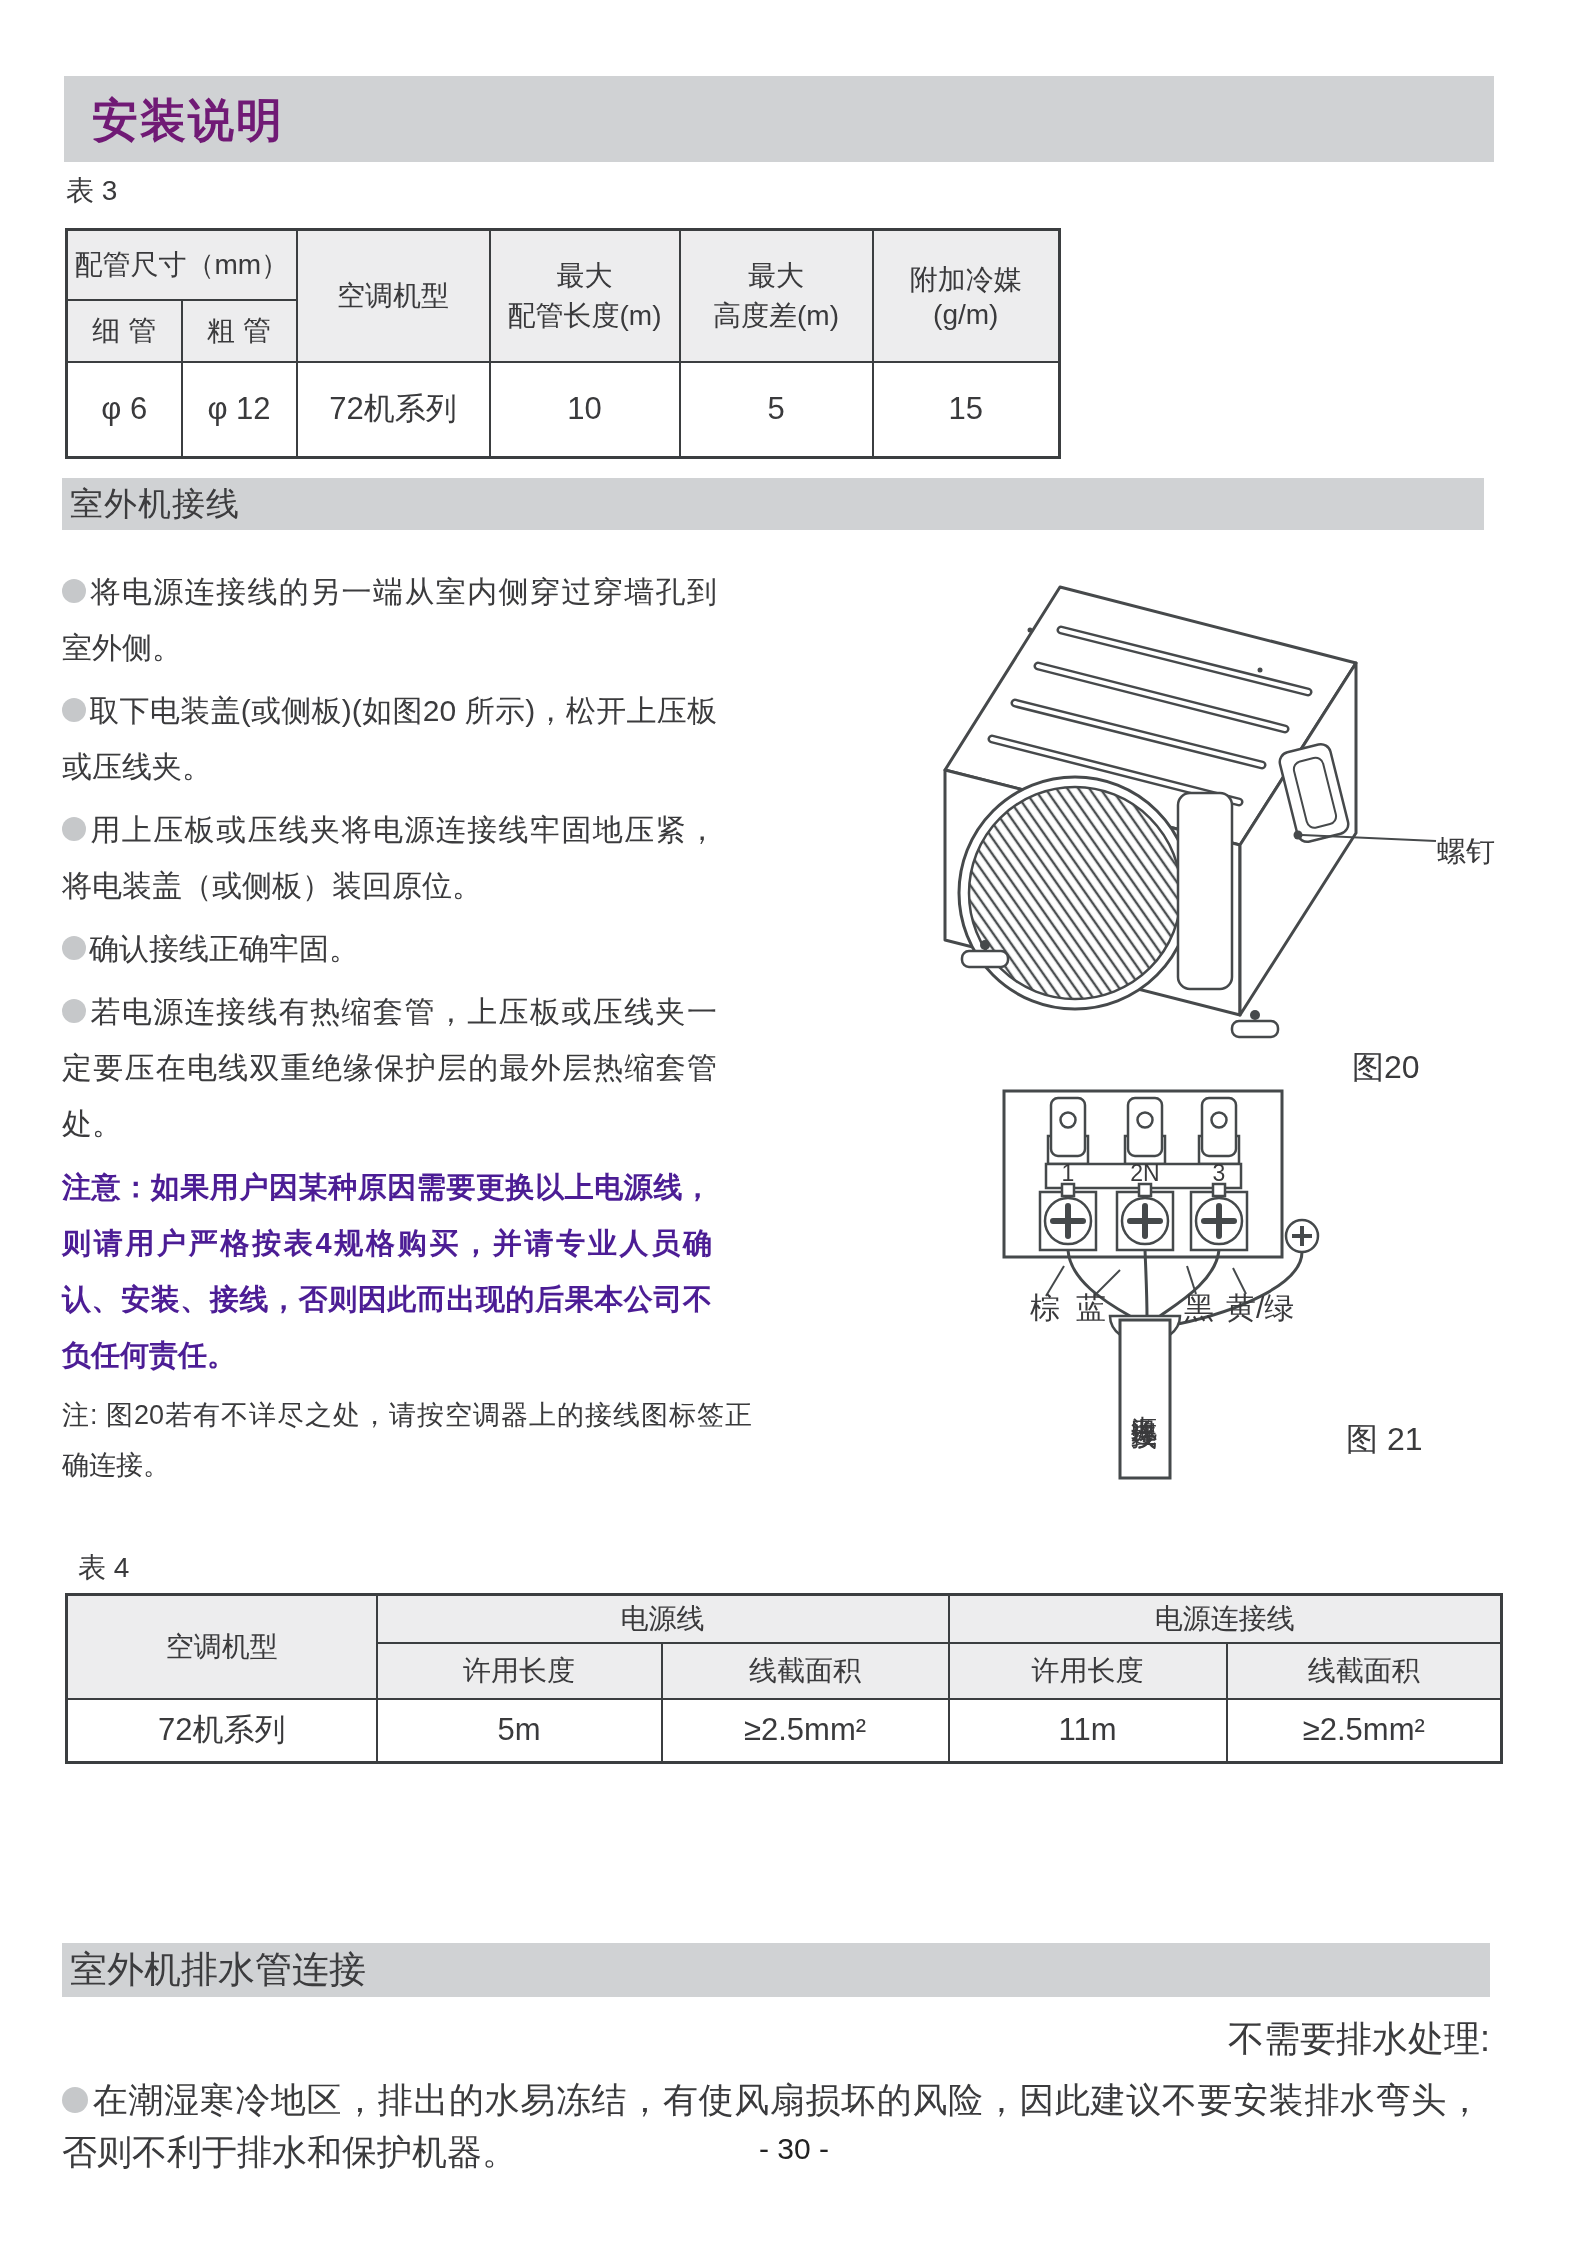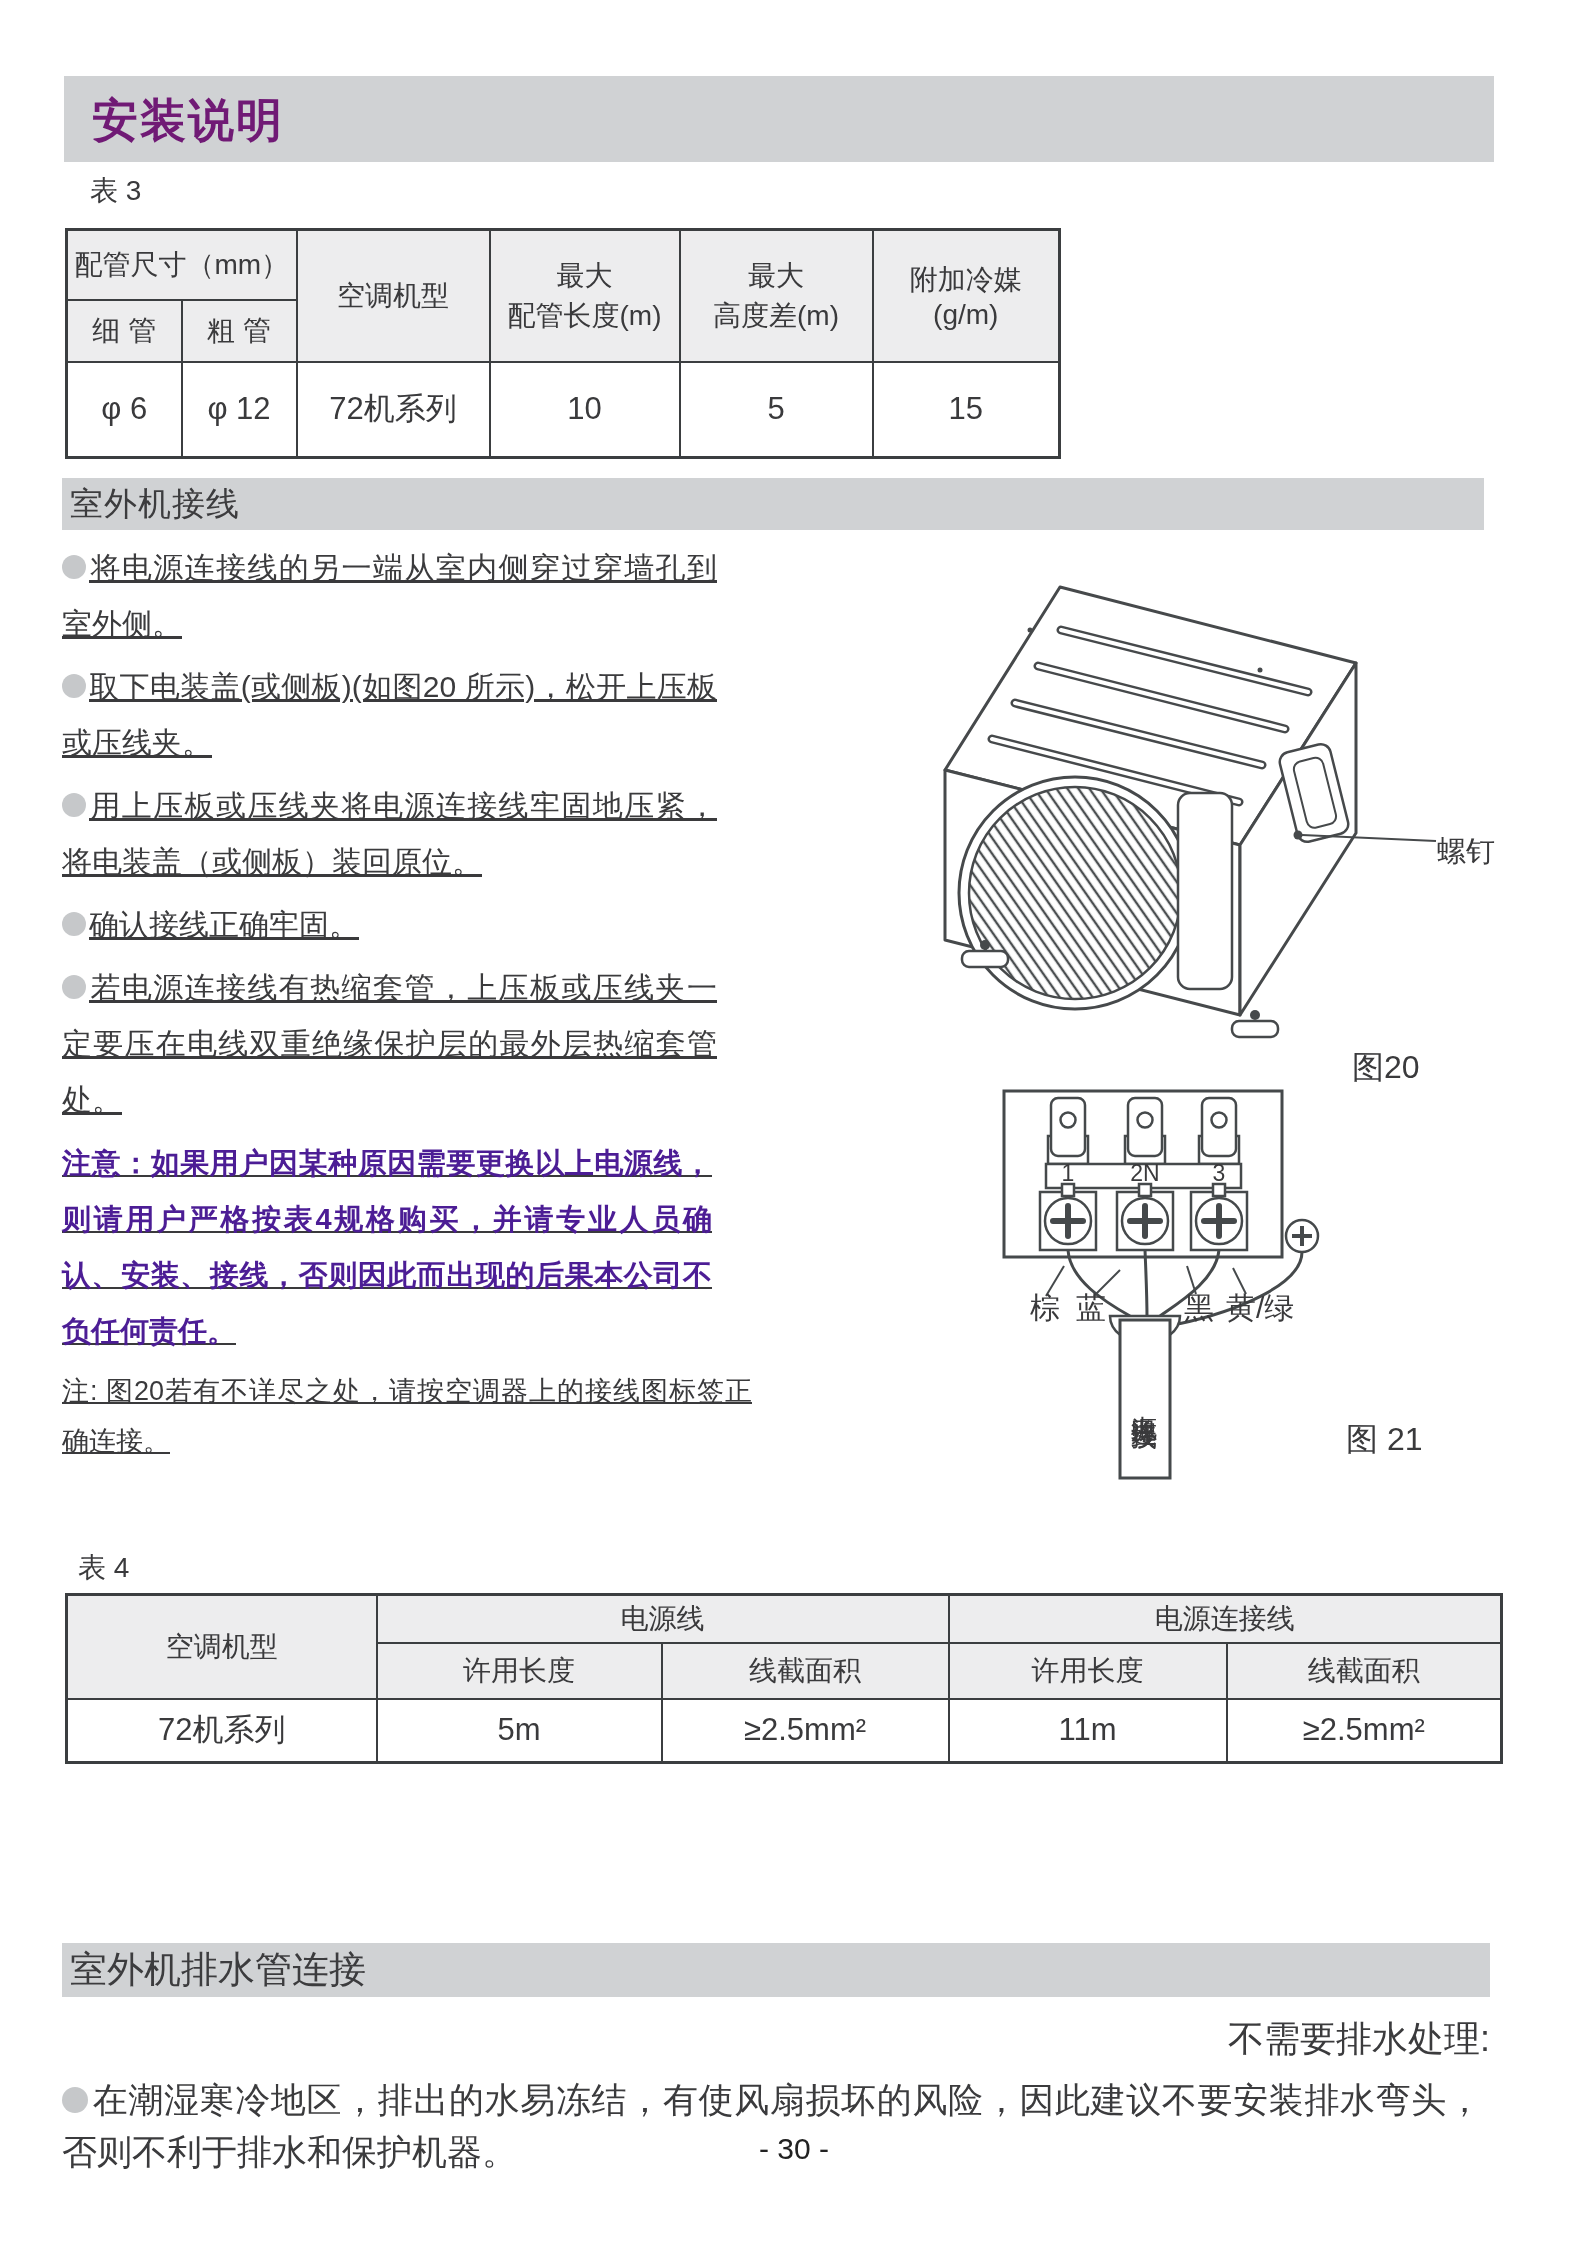--- a/index.html
+++ b/index.html
@@ -23,21 +23,21 @@
   .section-bar{
     position:absolute;left:62px;width:1422px;height:52px;background:#d0d2d4;
   }
   .section-bar .stitle{
     display:block;line-height:52px;padding-left:8px;
     font-size:33px;color:#3c3c3e;letter-spacing:1px;
   }
   .bar-wiring{top:478px;}
   
   .tbl-label{position:absolute;left:66px;font-size:28px;color:#3a3a3c;}
-  .lbl-t3{top:172px;margin-left:24px;}
+  .lbl-t3{top:172px;}
   .lbl-t4{top:1549px;margin-left:12px;}
   
   table.doc-table{
     position:absolute;border-collapse:collapse;
     border:3px solid #3b3e40;table-layout:fixed;
   }
   table.doc-table th,table.doc-table td{
     border:2px solid #3b3e40;text-align:center;vertical-align:middle;
     padding:0 4px;overflow:hidden;
   }
@@ -48,21 +48,21 @@
   .t3 tr.h1{height:70px;}
   .t3 tr.h2{height:62px;}
   .t3 tr.dr{height:96px;}
   .t4{left:65px;top:1593px;width:1435px;}
   .t4 th{font-size:27px;}
   .t4 td{font-size:28px;}
   .t4 tr.h1{height:48px;}
   .t4 tr.h2{height:56px;}
   .t4 tr.dr{height:64px;}
   
-  .text-col{position:absolute;left:62px;top:540px;width:655px;text-align:justify;text-decoration:underline;}
+  .text-col{position:absolute;left:62px;top:564px;width:655px;text-align:justify;}
   .text-col p{margin:0 0 7px 0;}
   .bullet{font-size:30px;line-height:56px;color:#3b3b3d;}
   .dot{
     display:inline-block;width:24px;height:24px;border-radius:50%;
     background:#c6c8ca;margin-right:3px;vertical-align:-1px;
   }
   .notice{font-size:29px;font-weight:bold;line-height:56px;color:#4c1d95;width:650px;margin-top:3px;}
   .note{font-size:27px;line-height:50px;width:690px;}
   
   .fig-svg{position:absolute;}

